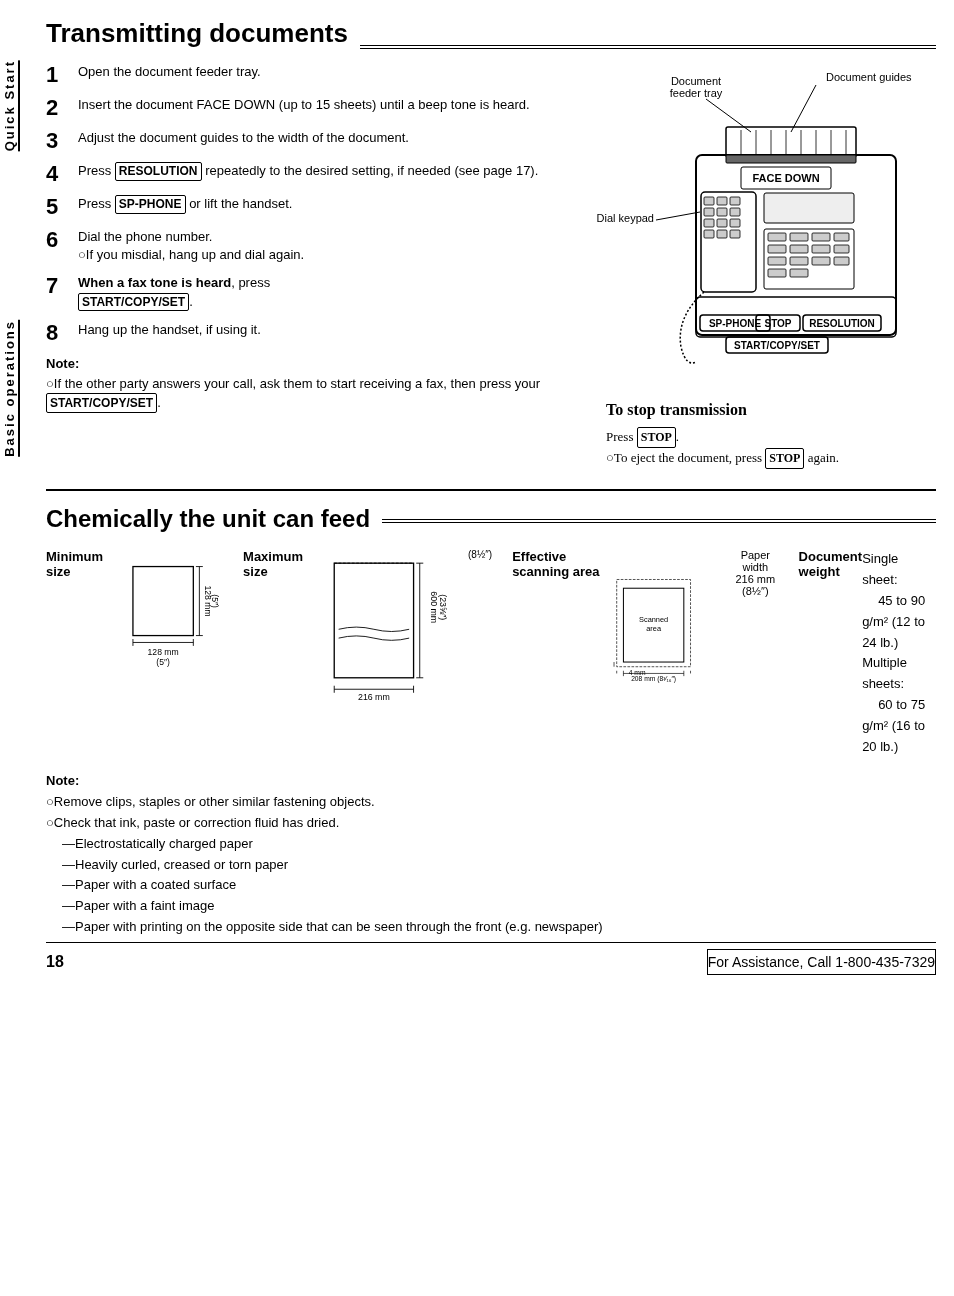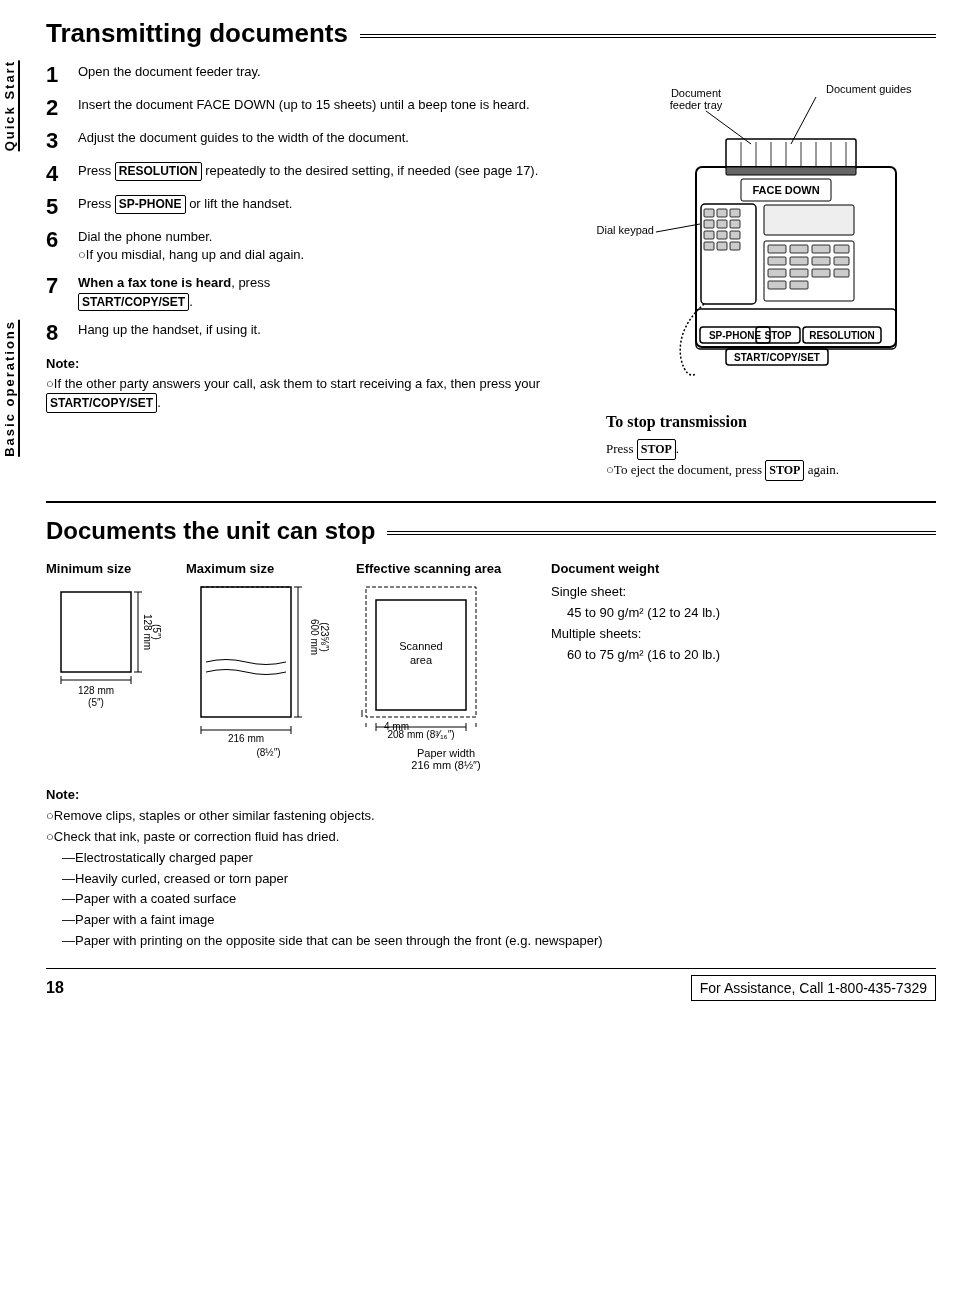--- a/index.html
+++ b/index.html
@@ -43,21 +43,21 @@
     }
 
     .main-content {
       margin-left: 28px;
       padding: 18px 18px 0 18px;
     }
 
     
     .section-title {
       display: flex;
-      align-items: center;
+      align-items: flex-end;
       margin-bottom: 14px;
     }
     .section-title h2 {
       font-size: 26px;
       font-family: 'Comic Sans MS', cursive, sans-serif;
       font-weight: bold;
       white-space: nowrap;
       margin-right: 12px;
     }
     .title-line {
@@ -119,21 +119,21 @@
     }
     .note-section .note-title {
       font-weight: bold;
     }
 
     
     .fax-diagram {
       width: 330px;
       height: 310px;
       position: relative;
-      margin-top: 16px;
+      margin-top: 4px;
     }
 
     
     .diagram-svg {
       width: 100%;
       height: 100%;
     }
 
     
     .stop-section {
@@ -167,21 +167,21 @@
 
     
     .size-diagrams {
       display: flex;
       gap: 20px;
       align-items: flex-start;
       margin-bottom: 14px;
     }
     .size-block {
       display: flex;
-      flex-direction: column;
+      flex-direction: row;
     }
     .size-label {
       font-weight: bold;
       font-size: 13px;
       margin-bottom: 6px;
     }
 
     
     .doc-weight {
       font-size: 13px;
@@ -196,31 +196,31 @@
     }
     .bottom-note .note-title {
       font-weight: bold;
     }
 
     
     .page-footer {
       display: flex;
       justify-content: space-between;
       align-items: center;
-      margin-top: 16px;
+      margin-top: 4px;
       padding: 6px 0;
       border-top: 1px solid #000;
     }
     .page-number {
       font-size: 16px;
       font-weight: bold;
     }
     .assistance-box {
       border: 1.5px solid #000;
-      padding: 4px 8px;
+      padding: 4px 0;
       font-size: 14px;
     }
   </style>
 </head>
 <body>
 
 <div class="side-label-quick">Quick Start</div>
 <div class="side-label-basic">Basic operations</div>
 
 <div class="main-content">
@@ -378,21 +378,21 @@
           Press <span class="key-box">STOP</span>.<br>
           ○To eject the document, press <span class="key-box">STOP</span> again.
         </p>
       </div>
     </div>
   </div>
 
   <div style="border-top: 2px solid #000; margin: 20px 0 14px 0;"></div>
 
   <div class="doc-section-title">
-    <h2>Documents the unit can stop</h2>
+    <h2>Chemically the unit can feed</h2>
     <div class="title-line"></div>
   </div>
 
   <div class="size-diagrams">
 
     <div class="size-block">
       <div class="size-label">Minimum size</div>
       <svg width="120" height="130" viewBox="0 0 120 130" xmlns="http://www.w3.org/2000/svg">
 
         <rect x="15" y="10" width="70" height="80" fill="none" stroke="#000" stroke-width="1.5"></rect>

